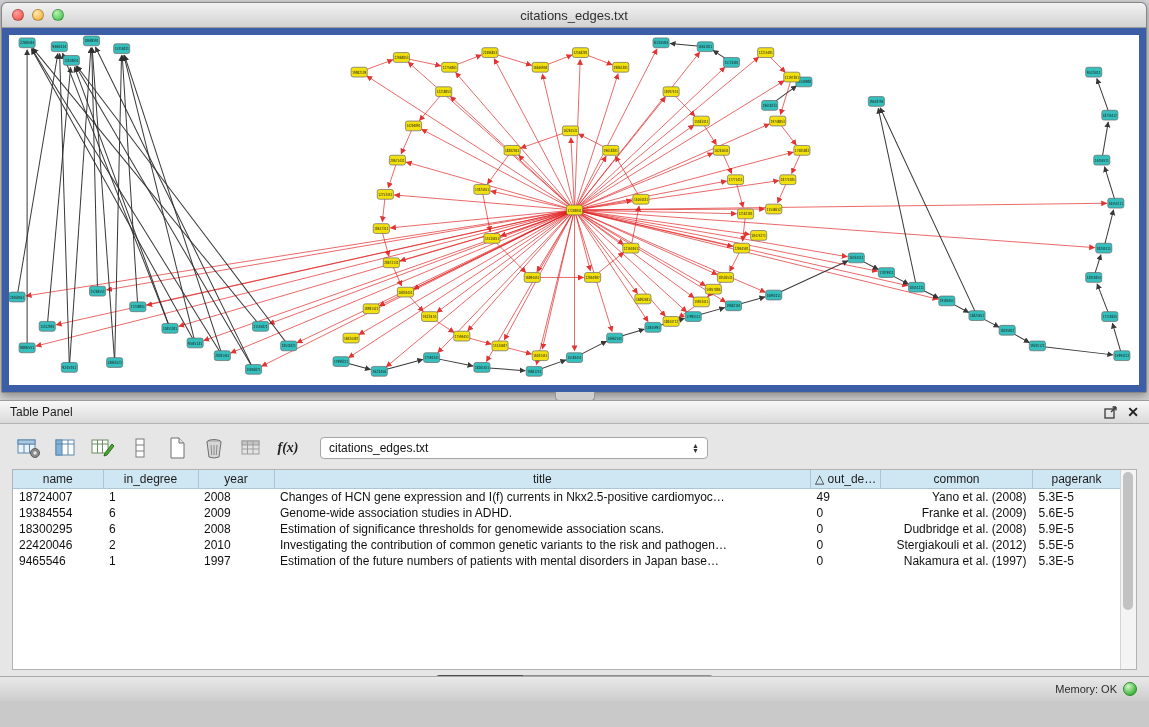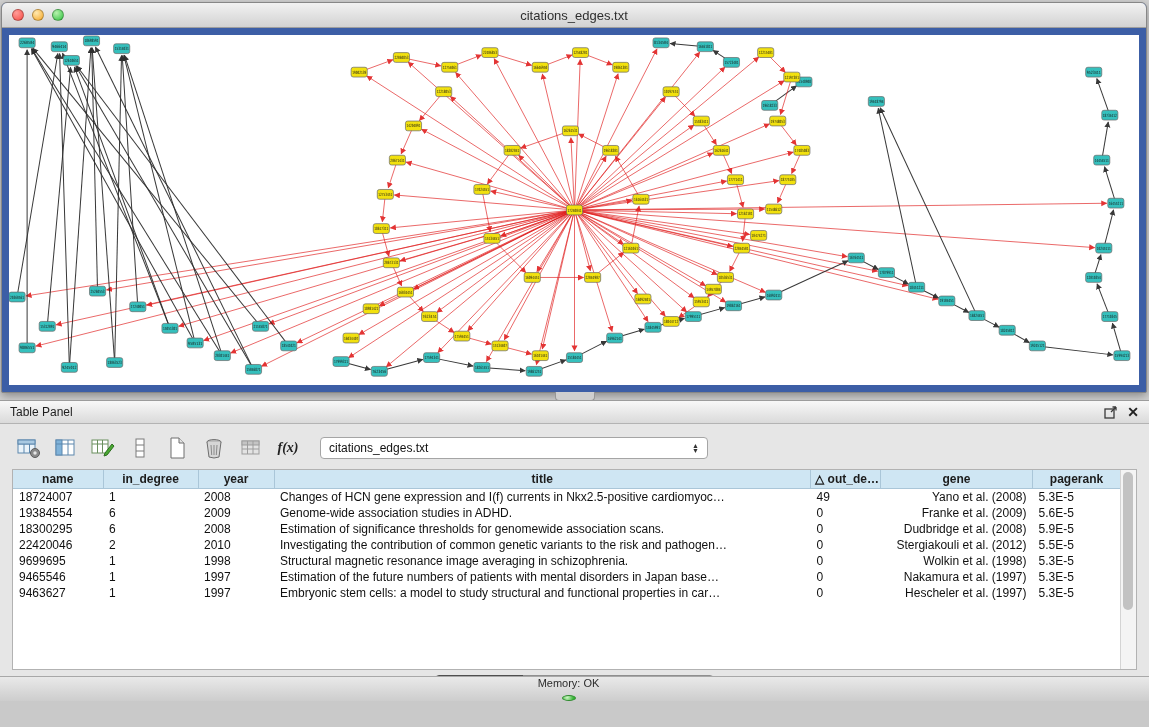--- a/index.html
+++ b/index.html
@@ -36,39 +36,39 @@
   .tb-icon{width:26px;height:26px;display:flex;align-items:center;justify-content:center;}
   .fx{font-style:italic;font-weight:bold;font-size:14px;color:#222;font-family:"Liberation Serif",serif;}
   .combo{width:388px;height:22px;background:#fff;border:1px solid #a5a5a5;border-radius:4px;
     display:flex;align-items:center;padding:0 8px;font-size:12px;color:#111;margin-left:8px;box-sizing:border-box;}
   .combo .arrows{margin-left:auto;display:flex;flex-direction:column;align-items:center;line-height:5px;
     font-size:7px;color:#333;}
 
   .table-wrap{position:absolute;top:68px;left:12px;right:12px;bottom:32px;background:#fff;
     border:1px solid #b2b2b2;overflow:hidden;}
   table{border-collapse:collapse;table-layout:fixed;width:calc(100% - 15px);font-size:12px;}
-  thead th{background:#cfe6f3;border:1px solid #aac6d8;border-top:none;height:18px;font-weight:bold;
+  thead th{background:#cfe6f3;border:1px solid #aac6d8;border-top:none;height:18px;font-weight:normal;
     text-align:center;padding:0 4px;overflow:hidden;white-space:nowrap;color:#1c1c1c;}
   thead th:first-child{border-left:none;}
   tbody td{height:16px;padding:0 6px;white-space:nowrap;overflow:hidden;text-overflow:ellipsis;color:#101010;}
   td.al-c{text-align:right;}
   .vscroll{position:absolute;top:0;right:0;width:15px;bottom:0;background:#f4f4f4;border-left:1px solid #d4d4d4;}
   .vthumb{position:absolute;top:2px;left:2px;width:10px;height:138px;background:#c2c2c2;border-radius:6px;}
 
   .tabs{position:absolute;bottom:7px;left:0;width:100%;display:flex;justify-content:center;}
   .tab{height:20px;padding:4px 13px;font-size:12px;display:flex;align-items:center;
     border:1px solid #8f8f8f;background:linear-gradient(#fdfdfd,#e4e4e4);color:#1f1f1f;margin-left:-1px;box-sizing:border-box;}
   .tab:first-child{border-radius:4px 0 0 4px;margin-left:0;}
   .tab:last-child{border-radius:0 4px 4px 0;text-decoration:underline;}
   .tab.selected{background:linear-gradient(#7d7d7d,#5f5f5f);color:#fff;border-color:#4f4f4f;}
 
   .statusbar{position:absolute;left:0;bottom:0;width:1149px;height:25px;
     background:linear-gradient(#e9e9e9,#cdcdcd);border-top:1px solid #a8a8a8;
     display:flex;align-items:center;justify-content:flex-end;gap:6px;padding-right:12px;
-    box-sizing:border-box;font-size:11px;color:#2c2c2c;flex-direction:column;}
+    box-sizing:border-box;font-size:11px;color:#2c2c2c;}
   .mem-dot{width:12px;height:12px;border-radius:50%;border:1px solid #2c8b2c;
     background:radial-gradient(circle at 35% 30%,#d2f7c8,#37b437 75%);}
 </style>
 </head>
 <body>
 
 <div class="stage">
 
   <div class="net-window">
     <div class="titlebar">
@@ -738,21 +738,21 @@
             <col style="width: 152px;">
             <col style="width: 88px;">
           </colgroup>
         <thead>
             <tr id="thead-row">
               <th>name</th>
               <th>in_degree</th>
               <th>year</th>
               <th>title</th>
               <th>△ out_de…</th>
-              <th>gene</th>
+              <th>common</th>
               <th>pagerank</th>
             </tr>
           </thead>
         <tbody id="tbody">
             <tr>
               <td>18724007</td>
               <td>1</td>
               <td>2008</td>
               <td>Changes of HCN gene expression and I(f) currents in Nkx2.5-positive cardiomyoc…</td>
               <td>49</td>
@@ -780,46 +780,28 @@
             <tr>
               <td>22420046</td>
               <td>2</td>
               <td>2010</td>
               <td>Investigating the contribution of common genetic variants to the risk and pathogen…</td>
               <td>0</td>
               <td class="al-c">Stergiakouli et al. (2012)</td>
               <td>5.5E-5</td>
             </tr>
             <tr>
-              <td>9699695</td>
-              <td>1</td>
-              <td>1998</td>
-              <td>Structural magnetic resonance image averaging in schizophrenia.</td>
-              <td>0</td>
-              <td class="al-c">Wolkin et al. (1998)</td>
-              <td>5.3E-5</td>
-            </tr>
-            <tr>
               <td>9465546</td>
               <td>1</td>
               <td>1997</td>
               <td>Estimation of the future numbers of patients with mental disorders in Japan base…</td>
               <td>0</td>
               <td class="al-c">Nakamura et al. (1997)</td>
               <td>5.3E-5</td>
             </tr>
-            <tr>
-              <td>9463627</td>
-              <td>1</td>
-              <td>1997</td>
-              <td>Embryonic stem cells: a model to study structural and functional properties in car…</td>
-              <td>0</td>
-              <td class="al-c">Hescheler et al. (1997)</td>
-              <td>5.3E-5</td>
-            </tr>
           </tbody>
       </table>
       <div class="vscroll">
         <div class="vthumb"></div>
       </div>
     </div>
 
     <div class="tabs" id="tabs">
         <div class="tab selected">Node Table</div>
         <div class="tab">Edge Table</div>

